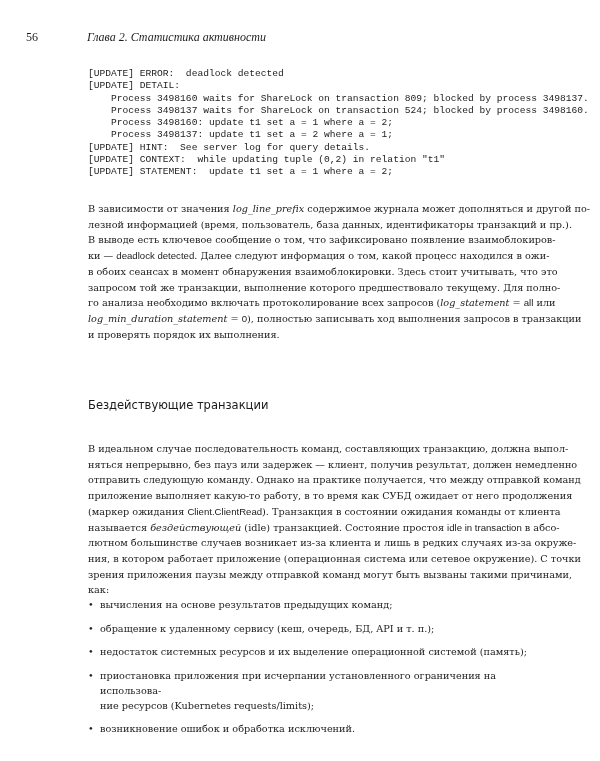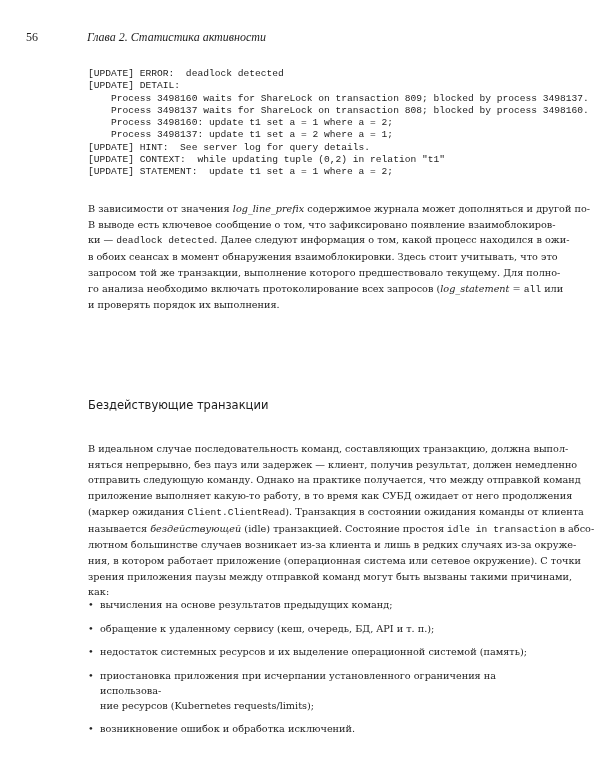--- a/index.html
+++ b/index.html
@@ -4,54 +4,56 @@
 <style>
   html, body { margin: 0; padding: 0; background: #ffffff; }
   body { width: 600px; height: 761px; position: relative; overflow: hidden; color: #1e1e1e; }
   .header { position: absolute; top: 30px; left: 0; width: 528px; height: 18px; font-family: "Liberation Serif", serif; font-size: 12px; }
   .page-num { position: absolute; left: 26px; top: 0; }
   .running-head { position: absolute; left: 87px; top: 0; font-style: italic; }
   .code { position: absolute; left: 88px; top: 68px; width: 470px; font-family: "Liberation Mono", monospace; font-size: 9.6px; line-height: 12.3px; white-space: pre; color: #222; }
   .text { position: absolute; left: 88px; width: 452px; font-family: "DejaVu Serif", serif; font-size: 9.7px; line-height: 15.7px; text-align: justify; color: #222; }
   .p1 { top: 201px; }
   .p2 { top: 441px; }
-  .mono { font-family: Liberation Mono, monospace; font-size: 9.6px; }
+  .mono { font-family: Liberation Sans, sans-serif; font-size: 9.6px; }
   .it { font-style: italic; }
   .line { display: block; text-align: justify; text-align-last: justify; white-space: nowrap; }
   .line.last { text-align-last: left; }
   .h2 { position: absolute; left: 88px; top: 398px; font-family: "DejaVu Sans", sans-serif; font-weight: normal; font-size: 11.5px; color: #1a1a1a; }
   .list { position: absolute; left: 88px; top: 597px; width: 452px; margin: 0; padding: 0; list-style: none; font-family: "DejaVu Serif", serif; font-size: 9.7px; color: #222; }
   .list li { position: relative; padding-left: 12px; margin-bottom: 8.6px; line-height: 15px; }
   .list li .bullet { position: absolute; left: 0; top: 0; }
 </style>
 </head>
 <body>
 
 <div class="header">
   <span class="page-num">56</span>
   <span class="running-head">Глава 2.  Статистика активности</span>
 </div>
 
 <div class="code"><span>[UPDATE] ERROR:  deadlock detected</span>
 <span>[UPDATE] DETAIL:</span>
 <span>    Process 3498160 waits for ShareLock on transaction 809; blocked by process 3498137.</span>
-<span>    Process 3498137 waits for ShareLock on transaction 808; blocked by process 3498160.</span>
+<span>    Process 3498137 waits for ShareLock on transaction 524; blocked by process 3498160.</span>
 <span>    Process 3498160: update t1 set a = 1 where a = 2;</span>
 <span>    Process 3498137: update t1 set a = 2 where a = 1;</span>
 <span>[UPDATE] HINT:  See server log for query details.</span>
 <span>[UPDATE] CONTEXT:  while updating tuple (0,2) in relation "t1"</span>
 <span>[UPDATE] STATEMENT:  update t1 set a = 1 where a = 2;</span></div>
 
 <div class="text p1">
   <span class="line"><span>В зависимости от значения </span><span class="it">log_line_prefix</span><span> содержимое журнала может дополняться и другой по-</span></span>
+  <span class="line">лезной информацией (время, пользователь, база данных, идентификаторы транзакций и пр.).</span>
   <span class="line">В выводе есть ключевое сообщение о том, что зафиксировано появление взаимоблокиров-</span>
   <span class="line"><span>ки — </span><span class="mono">deadlock detected</span><span>. Далее следуют информация о том, какой процесс находился в ожи-</span></span>
   <span class="line">в обоих сеансах в момент обнаружения взаимоблокировки. Здесь стоит учитывать, что это</span>
   <span class="line">запросом той же транзакции, выполнение которого предшествовало текущему. Для полно-</span>
   <span class="line"><span>го анализа необходимо включать протоколирование всех запросов (</span><span class="it">log_statement</span><span> = </span><span class="mono">all</span><span> или</span></span>
+  <span class="line"><span class="it">log_min_duration_statement</span><span> = </span><span class="mono">0</span><span>), полностью записывать ход выполнения запросов в транзакции</span></span>
   <span class="line last">и проверять порядок их выполнения.</span>
 </div>
 
 <div class="h2">Бездействующие транзакции</div>
 
 <div class="text p2">
   <span class="line">В идеальном случае последовательность команд, составляющих транзакцию, должна выпол-</span>
   <span class="line">няться непрерывно, без пауз или задержек — клиент, получив результат, должен немедленно</span>
   <span class="line">отправить следующую команду. Однако на практике получается, что между отправкой команд</span>
   <span class="line">приложение выполняет какую-то работу, в то время как СУБД ожидает от него продолжения</span>

